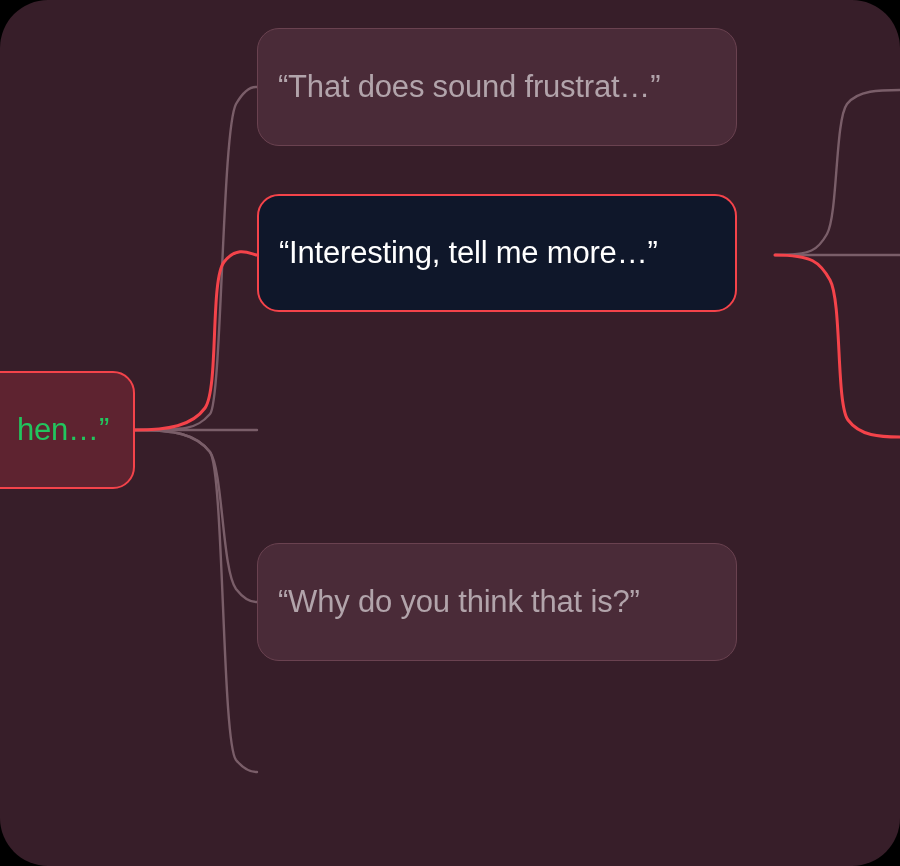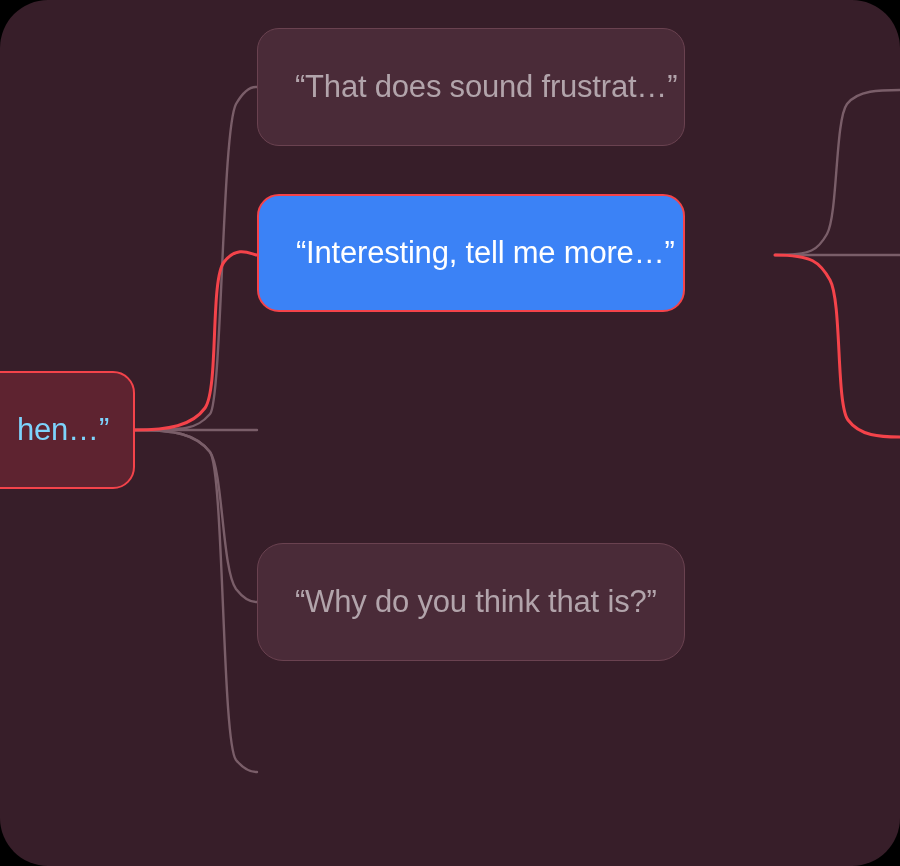--- a/index.html
+++ b/index.html
@@ -44,53 +44,53 @@
   .node-label {
     font-size: 31px;
     line-height: 1.15;
     white-space: nowrap;
     letter-spacing: -0.2px;
   }
 
   
   .card {
     left: 257px;
-    width: 428px;
+    width: 480px;
     height: 118px;
-    padding: 0 37px;
+    padding: 0 20px;
     background: #4A2B38;
     border: 1px solid #6A4250;
   }
   .card .node-label {
     color: #B2A4AB;
   }
 
   .card.is-selected {
-    background: #3b82f6;
+    background: #0f172a;
     border: 2px solid #F4434A;
   }
   .card.is-selected .node-label {
     color: #FFFFFF;
   }
 
   
   .root-node {
     left: -120px;
     top: 371px;
     width: 255px;
     height: 118px;
     padding: 0 24px;
     justify-content: flex-end;
     background: #5E2330;
     border: 2px solid #F4434A;
     border-top-left-radius: 0;
     border-bottom-left-radius: 0;
   }
   .root-node .node-label {
-    color: #7dd3fc;
+    color: #22c55e;
   }
 </style>
 </head>
 <body>
 
 <div id="canvas">
 
   <svg id="edge-layer" viewBox="0 0 900 866" xmlns="http://www.w3.org/2000/svg">
 
     <path d="M135,430 C185,430 196,430 210,414 C222,400 222,130 236,104 C247,85 255,87 257,87" fill="none" stroke="#7A5E69" stroke-width="2.4" stroke-linecap="round"></path>
@@ -116,18 +116,18 @@
 
   <div class="node card" style="top:28px;">
     <span class="node-label">“That does sound frustrat…”</span>
   </div>
 
   <div class="node card is-selected" style="top:194px;">
     <span class="node-label">“Interesting, tell me more…”</span>
   </div>
 
 
-  <div class="node card" style="top:543px;border-radius:26px;">
+  <div class="node card" style="top:543px;">
     <span class="node-label">“Why do you think that is?”</span>
   </div>
 
 
 </div>
 
 </body></html>

